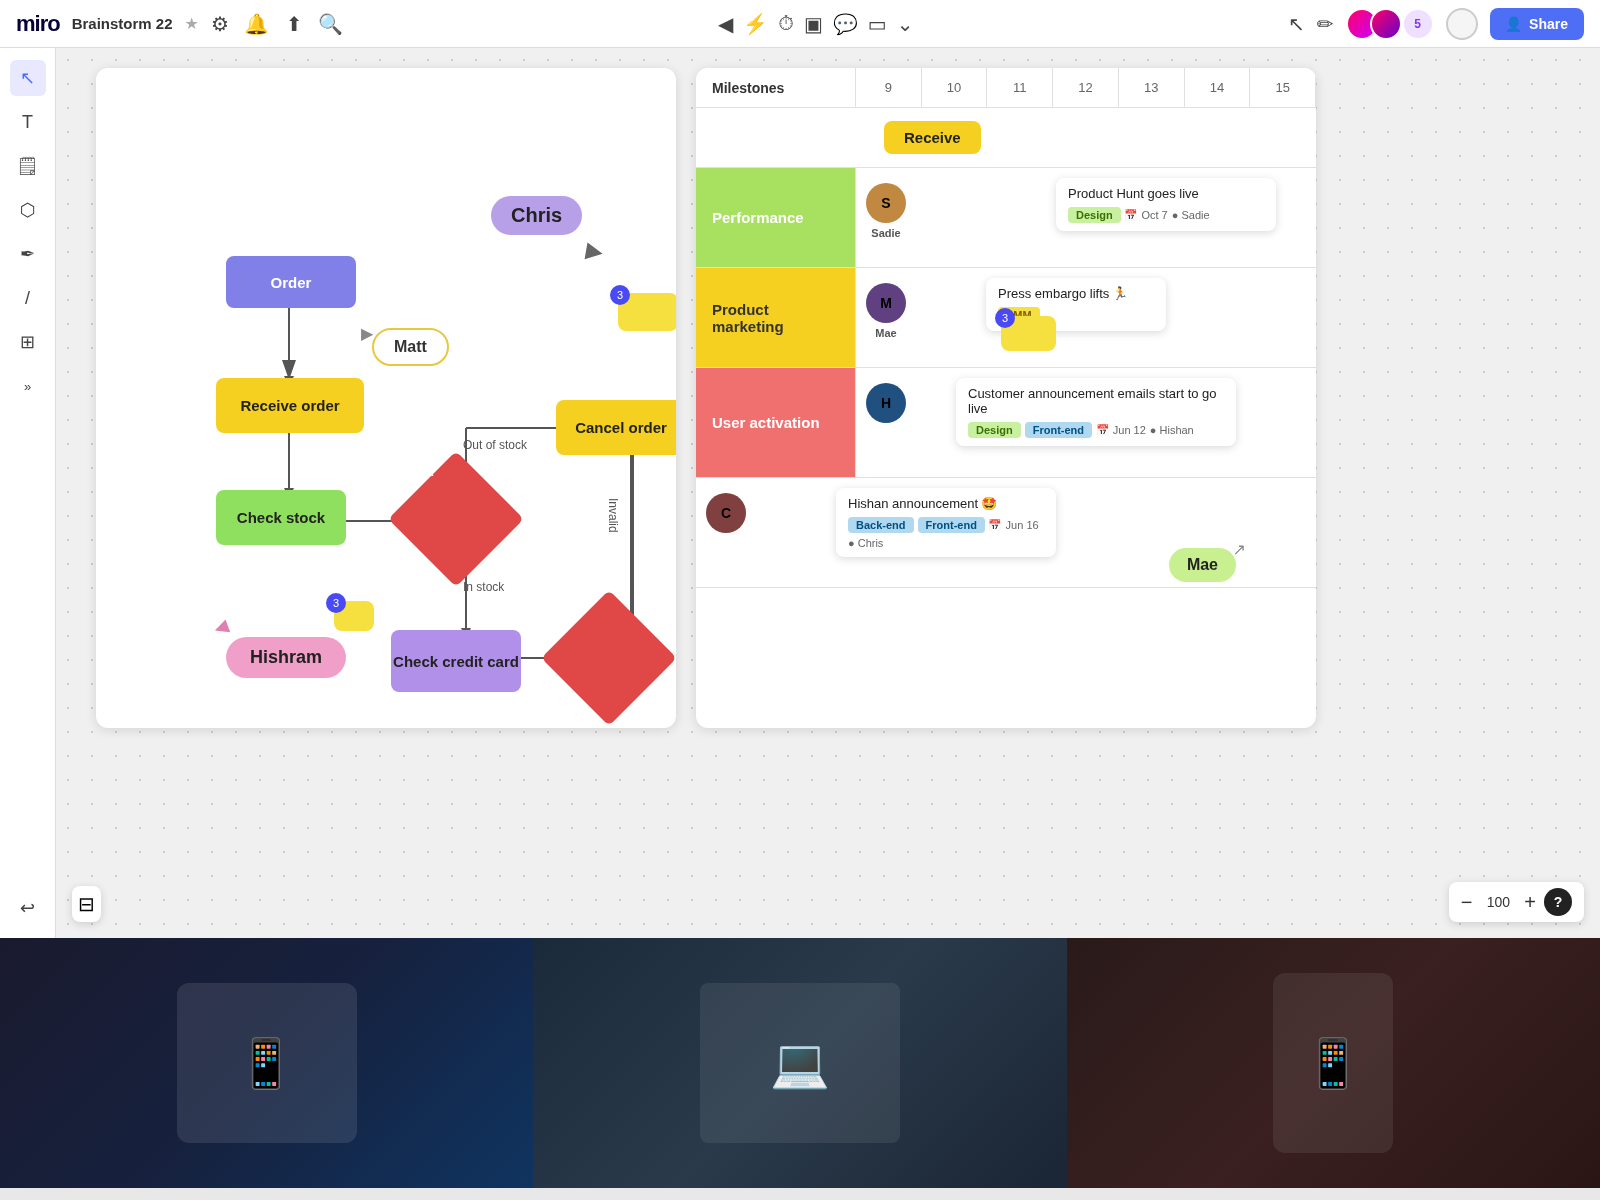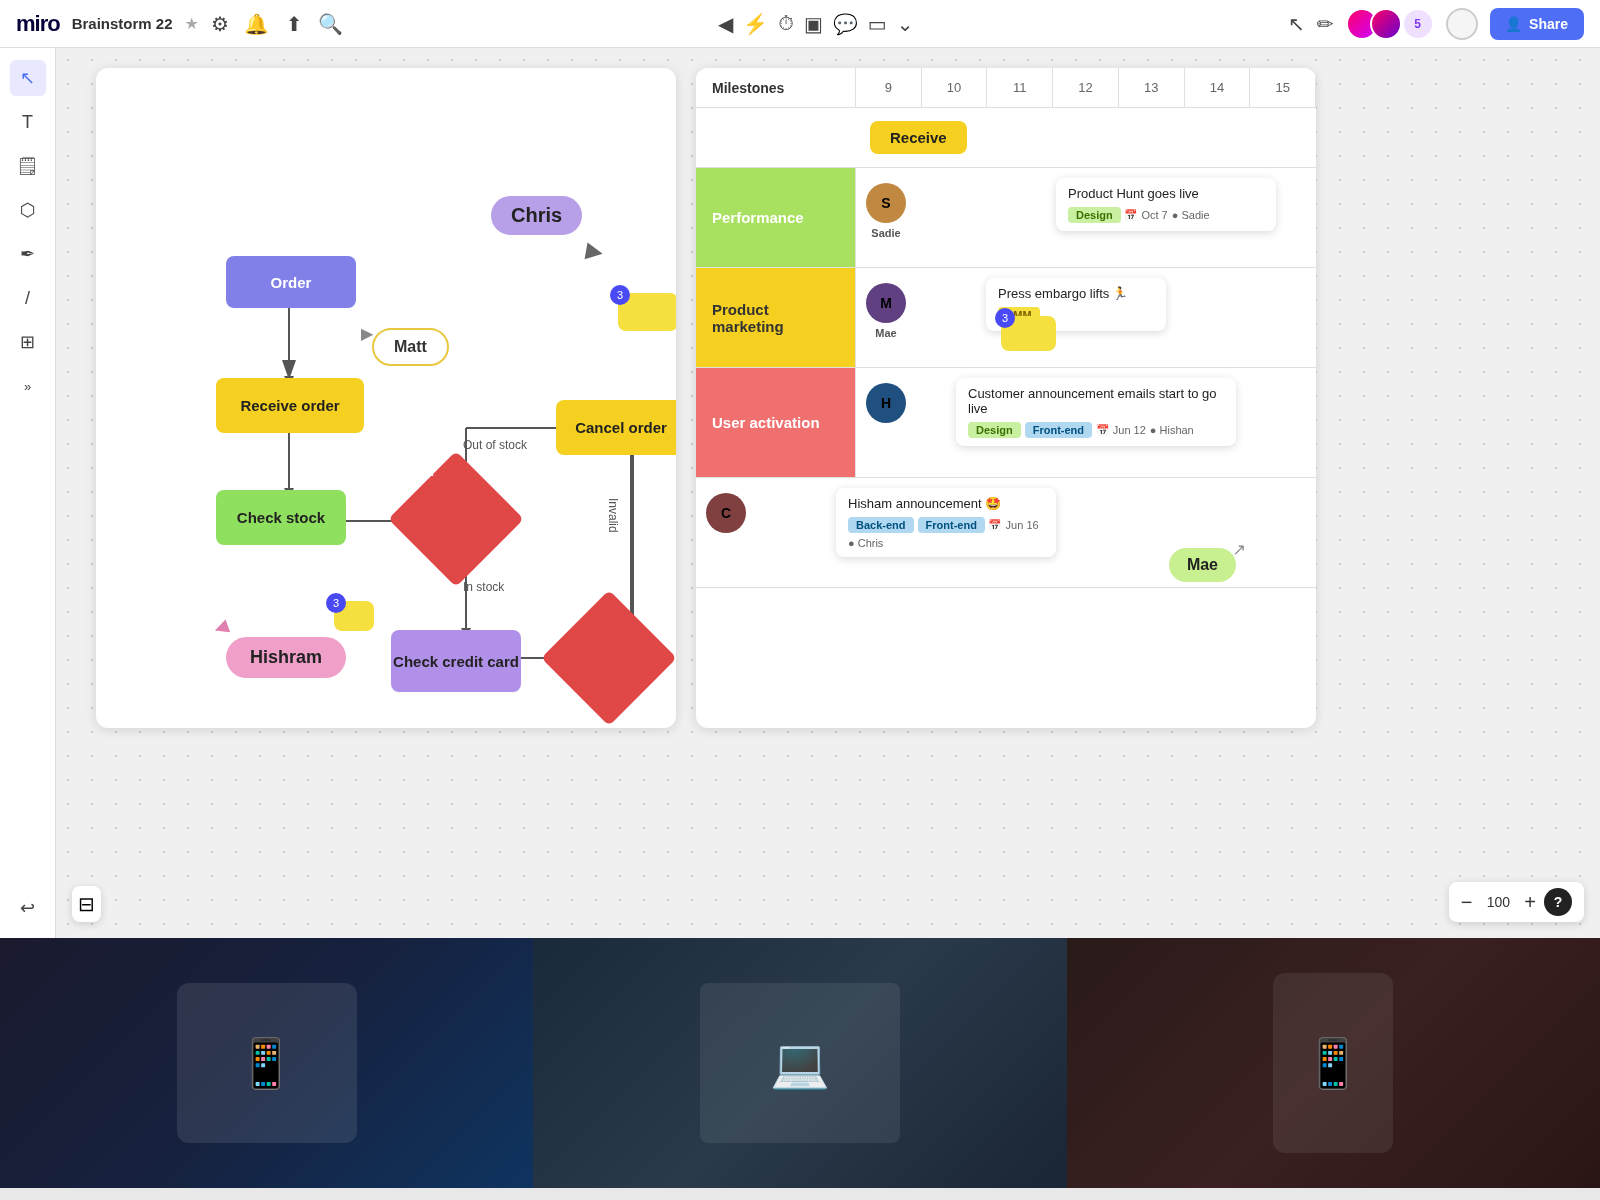--- a/index.html
+++ b/index.html
@@ -315,21 +315,21 @@
               <span>14</span>
             </div>
           <div class="tl-date-col">
               <span>15</span>
             </div>
         </div>
       </div>
 
       <div style="position:relative; height:60px; border-bottom:1px solid #e0e0e0; display:flex; align-items:center; padding-left:10px;">
         <div style="width:160px; min-width:160px;"></div>
-        <button class="tl-receive-btn" style="position:relative; top:auto; left:auto; margin:4px;">
+        <button class="tl-receive-btn" style="position:relative; top:auto; left:auto; margin:18px;">
           <span>Receive</span>
         </button>
       </div>
 
       <div class="tl-body">
 
         <div class="tl-row" style="min-height:100px;">
           <div class="tl-row-label tl-row-bg-green">
             <span>Performance</span>
           </div>
@@ -396,21 +396,21 @@
 
         <div class="tl-row" style="min-height:110px;">
           <div class="tl-row-content" style="position:relative; min-height:110px;">
 
             <div class="tl-avatar-wrap" style="top:15px; left:10px;">
               <div class="tl-avatar av-chris">C</div>
               <span class="tl-avatar-name" style="color:#fff;">Chris</span>
             </div>
 
             <div class="tl-card" style="top:10px; left:140px; width:220px;">
-              <div class="tl-card-title">Hisham announcement 🤩</div>
+              <div class="tl-card-title">Hishan announcement 🤩</div>
               <div class="tl-card-tags">
                 <span class="tag tag-blue">Back-end</span>
                 <span class="tag tag-blue">Front-end</span>
                 <span class="tag-date">📅 Jun 16</span>
                 <span class="tag-user">● Chris</span>
               </div>
             </div>
 
             <div style="position:absolute; bottom:5px; right:80px; background:#c8f090; border-radius:50px; padding:8px 18px; font-size:16px; font-weight:700; color:#222; z-index:5;">
               <span>Mae</span>

